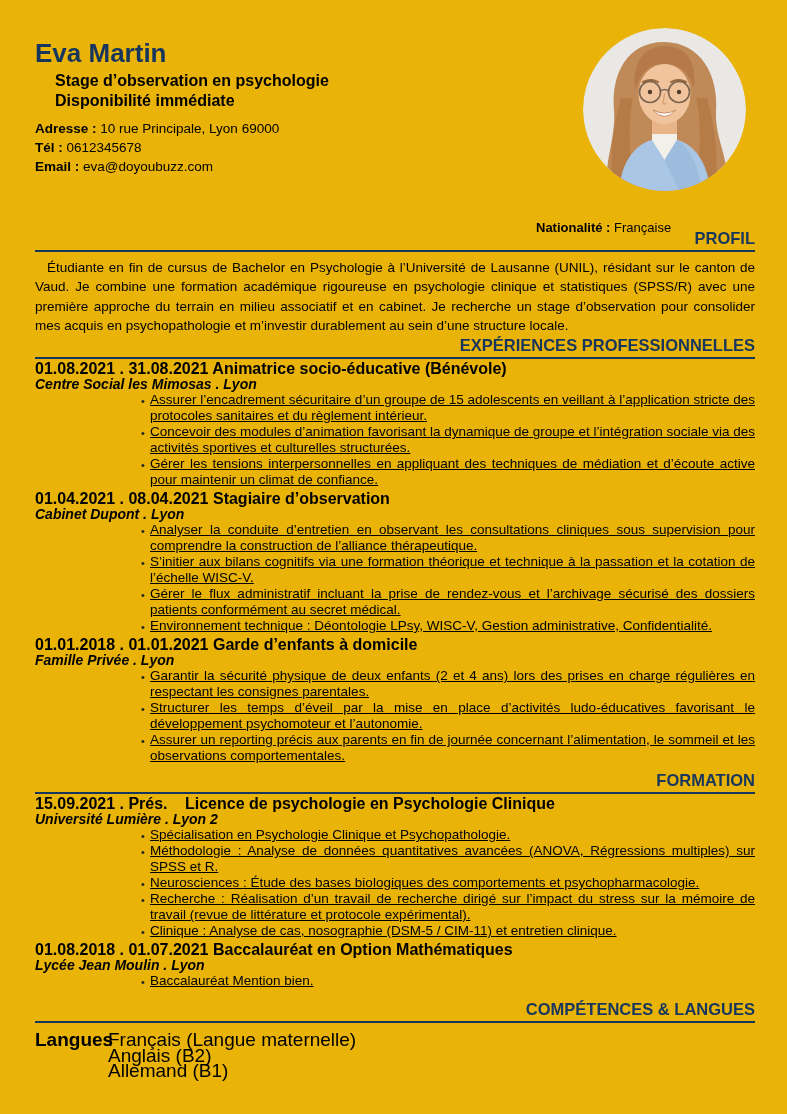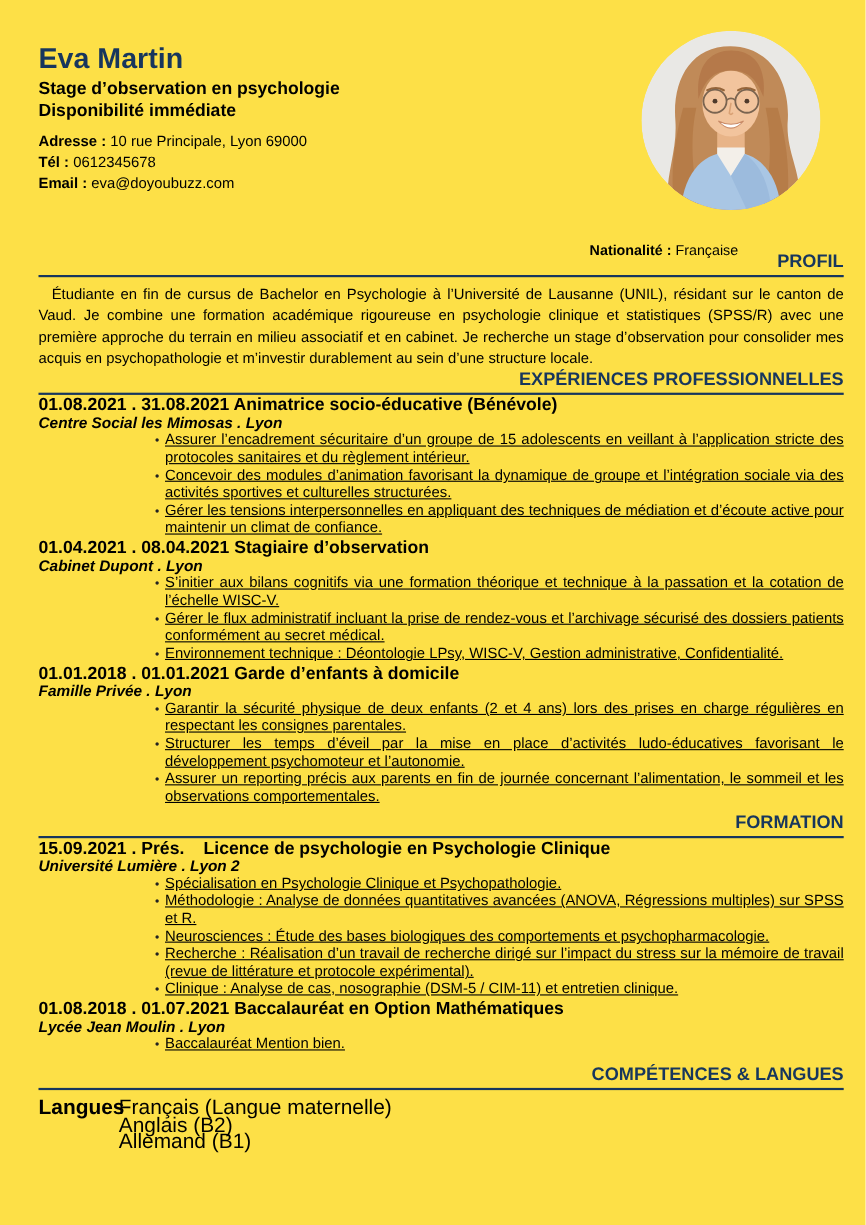--- a/index.html
+++ b/index.html
@@ -1,35 +1,35 @@
 <!DOCTYPE html>
 <html><head>
 <meta charset="utf-8">
 <style>
   * { box-sizing: border-box; }
   html,body { margin:0; padding:0; background:#fff; }
   .page {
     position: relative;
     width: 787px;
     height: 1114px;
-    background: #fde047;
+    background: #eab308;
     font-family: "Liberation Sans", sans-serif;
     color: #000;
-    padding: 40px 20px 0 35px;
+    padding: 40px 32px 0 35px;
     overflow: hidden;
   }
   
   .name {
     margin: 0;
     color: #17365d;
     font-size: 26px;
     line-height: 26px;
     font-weight: bold;
   }
-  .subtitles { margin-top: 5px; }
+  .subtitles { margin-top: 5px; margin-left: 20px; }
   .subtitle {
     font-size: 16px;
     line-height: 20px;
     font-weight: bold;
     color: #000;
   }
   .contact { margin-top: 8px; font-size: 13.5px; line-height: 19px; }
   .lbl { font-weight: bold; }
   .photo-wrap {
     position: absolute;
@@ -188,20 +188,21 @@
       </div>
     </div>
 
     <div class="entry">
       <div class="entry-title">
         <span>01.04.2021 . 08.04.2021</span>
         <span>Stagiaire d’observation</span>
       </div>
       <div class="entry-org">Cabinet Dupont . Lyon</div>
       <div class="bullets">
+        <div class="bullet">Analyser la conduite d’entretien en observant les consultations cliniques sous supervision pour comprendre la construction de l’alliance thérapeutique.</div>
         <div class="bullet">S’initier aux bilans cognitifs via une formation théorique et technique à la passation et la cotation de l’échelle WISC-V.</div>
         <div class="bullet">Gérer le flux administratif incluant la prise de rendez-vous et l’archivage sécurisé des dossiers patients conformément au secret médical.</div>
         <div class="bullet">Environnement technique : Déontologie LPsy, WISC-V, Gestion administrative, Confidentialité.</div>
       </div>
     </div>
 
     <div class="entry">
       <div class="entry-title">
         <span>01.01.2018 . 01.01.2021</span>
         <span>Garde d’enfants à domicile</span>

